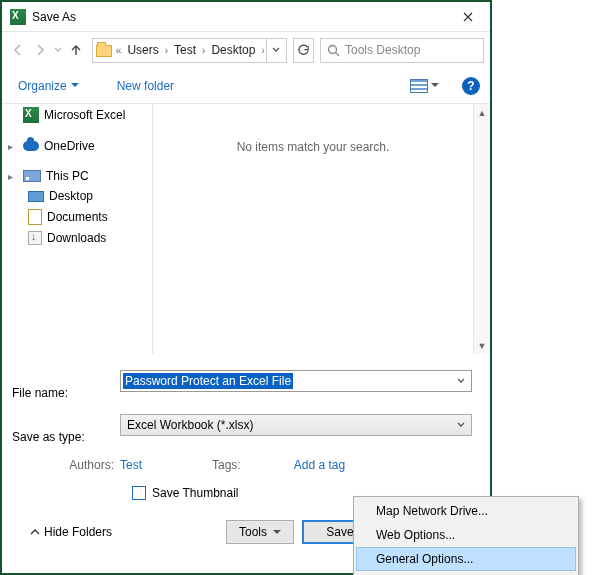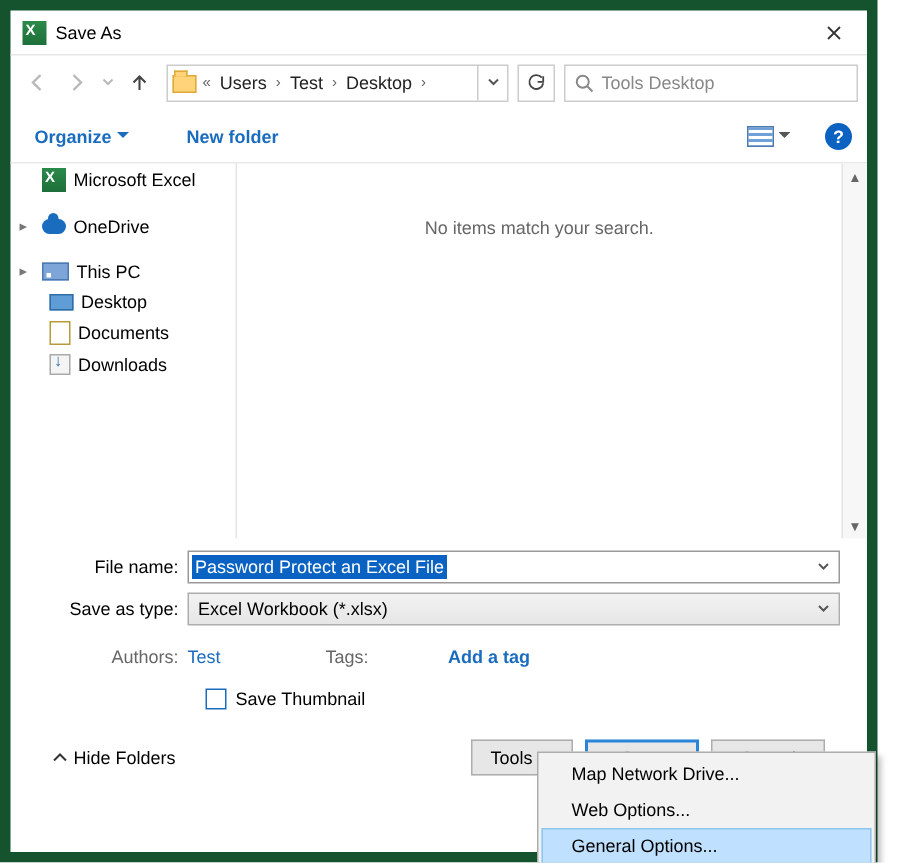--- a/index.html
+++ b/index.html
@@ -1,52 +1,52 @@
 <!DOCTYPE html>
 <html><head>
 <meta charset="utf-8">
 <style>
   * { box-sizing: border-box; font-family: "Segoe UI", Arial, sans-serif; font-size: 12px; }
   body { margin: 0; background: #fff; }
-  .dialog { width: 585px; height: 575px; border: 7px solid #14532d; position: relative; background: #fff; }
+  .dialog { width: 492px; height: 575px; border: 2px solid #14532d; position: relative; background: #fff; }
   .titlebar { position: relative; height: 30px; display: flex; align-items: center; padding: 0 0 0 8px; border-bottom: 1px solid #e5e5e5; }
   .titlebar .icon { width: 16px; height: 16px; margin-right: 6px; }
   .titlebar .title { flex: 1; }
   .titlebar .close { width: 44px; height: 30px; display: flex; align-items: center; justify-content: center; }
   .titlebar .close svg { width:10px; height:10px; }
   .navrow { height: 36px; display: flex; align-items: center; padding: 3px 6px; gap: 2px; }
   .navbtn { width: 24px; height: 24px; display: flex; align-items: center; justify-content: center; color: #a0a0a0; border-radius:2px; }
   .navbtn.up { color: #333; }
   .pathbox { flex: 1; height: 25px; border: 1px solid #ccc; display: flex; align-items: center; margin: 0 4px; }
   .pathbox .folder-icon { width: 22px; display:flex; align-items:center; justify-content:center;}
   .pathbox .chev { color:#666; padding:0 1px; font-size:10px;}
   .pathbox .crumb { padding: 4px 5px; color:#222;}
   .pathbox .hist { margin-left:auto; width:20px; text-align:center; color:#555; border-left:1px solid #ccc; height:100%; display:flex; align-items:center; justify-content:center;}
   .refresh { width:25px; height:25px; border:1px solid #ccc; display:flex; align-items:center; justify-content:center; color:#444;}
   .searchbox { width: 196px; height: 25px; border: 1px solid #ccc; display:flex; align-items:center; margin-left:4px;}
   .searchbox .sicon { width:24px; display:flex; align-items:center; justify-content:center; color:#888;}
   .searchbox .ph { color:#888; }
   .toolbar { height: 36px; display: flex; align-items: center; padding: 0 10px; border-bottom: 1px solid #e8e8e8; gap: 6px;}
-  .toolbtn { color: #1a6cbf; padding: 4px 6px; display:inline-flex; align-items:center; gap:4px;font-weight:bold;}
+  .toolbtn { color: #1a6cbf; padding: 4px 6px; display:inline-flex; align-items:center; gap:4px;}
   .toolbar .spacer { flex:1; }
   .viewbtn { display:flex; align-items:center; gap:3px; padding: 3px 6px; border:1px solid transparent;}
   .helpbtn { width:18px; height:18px; border-radius:50%; background:#0b62c0; color:#fff; display:flex; align-items:center; justify-content:center; font-weight:bold; margin-left:10px;}
   .body { display:flex; height: 250px; position:relative;}
   .sidebar { width: 150px; overflow:hidden; }
   .tree-item { display:flex; align-items:center; padding: 3px 4px 3px 6px; gap:5px; white-space:nowrap;}
   .tree-item.indent1 { padding-left: 26px; }
   .tree-item .expander { width:10px; color:#777; font-size:10px; display:inline-block;}
   .tree-item .lbl { color:#000000;}
   .divider { width:1px; background:#e5e5e5; position:relative;}
   .contentpane { flex:1; display:flex; align-items:flex-start; justify-content:center; padding-top: 36px; color:#666;}
   .scrollbar { width:17px; border-left:1px solid #e5e5e5; background:#f7f7f7; display:flex; flex-direction:column;}
   .scrollbar .arrow { height:17px; display:flex; align-items:center; justify-content:center; color:#666; font-size:9px;}
   .lowerpane { padding: 8px 18px 6px 10px; }
   .formrow { display:flex; align-items:center; margin-bottom:6px;}
-  .formrow .label { width:108px; text-align:right; padding-right:6px;}
+  .formrow .label { width:108px; text-align:left; padding-right:6px;margin-top:24px;}
   .filename { flex:1; height:22px; border:1px solid #999; display:flex; align-items:center; justify-content:space-between; }
   .filename .sel { background:#0a63c2; color:#fff; padding:1px 2px; margin:1px 0 1px 2px;}
   .filename .dd { padding: 0 6px; color:#555;}
   .combo { flex:1; height:22px; border:1px solid #adadad; background:#e9e9e9; display:flex; align-items:center; justify-content:space-between; padding-left:6px; background: linear-gradient(#f2f2f2,#e6e6e6);}
   .combo .dd { padding:0 6px; color:#555;}
   .metarow { display:flex; align-items:center; padding: 8px 0 2px 0;}
   .metarow .lbl { width:108px; text-align:right; padding-right:6px; color:#666;}
   .metarow .val { color:#1a6cbf; }
   .metarow .tagcol { margin-left: 70px; display:flex;gap:41px;}
   .thumbrow { padding: 12px 0 2px 120px; display:flex; align-items:center; gap:6px;}
@@ -233,21 +233,21 @@
               <path d="M1 1 L4 4 L7 1" stroke="#555" stroke-width="1.3" fill="none"></path>
             </svg>
         </span>
       </div>
     </div>
     <div class="metarow">
       <span class="lbl">Authors:</span>
       <span class="val">Test</span>
       <span class="tagcol">
         <span class="lbl" style="width:auto;">Tags:</span>
-        <span class="val" style="margin-left:6px;font-weight:bold;">Add a tag</span>
+        <span class="val" style="margin-left:6px;">Add a tag</span>
       </span>
     </div>
     <div class="thumbrow">
       <span class="checkbox"></span>
       <span>Save Thumbnail</span>
     </div>
   </div>
 
   <div class="bottombar">
     <div class="hidefolders">

